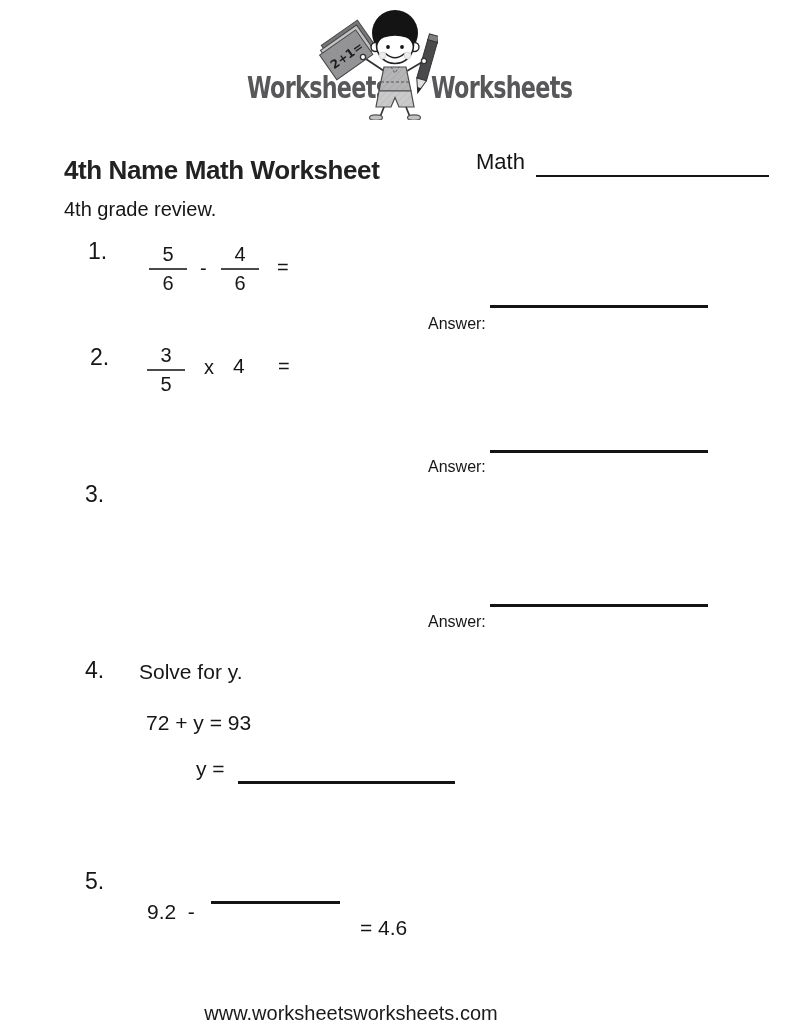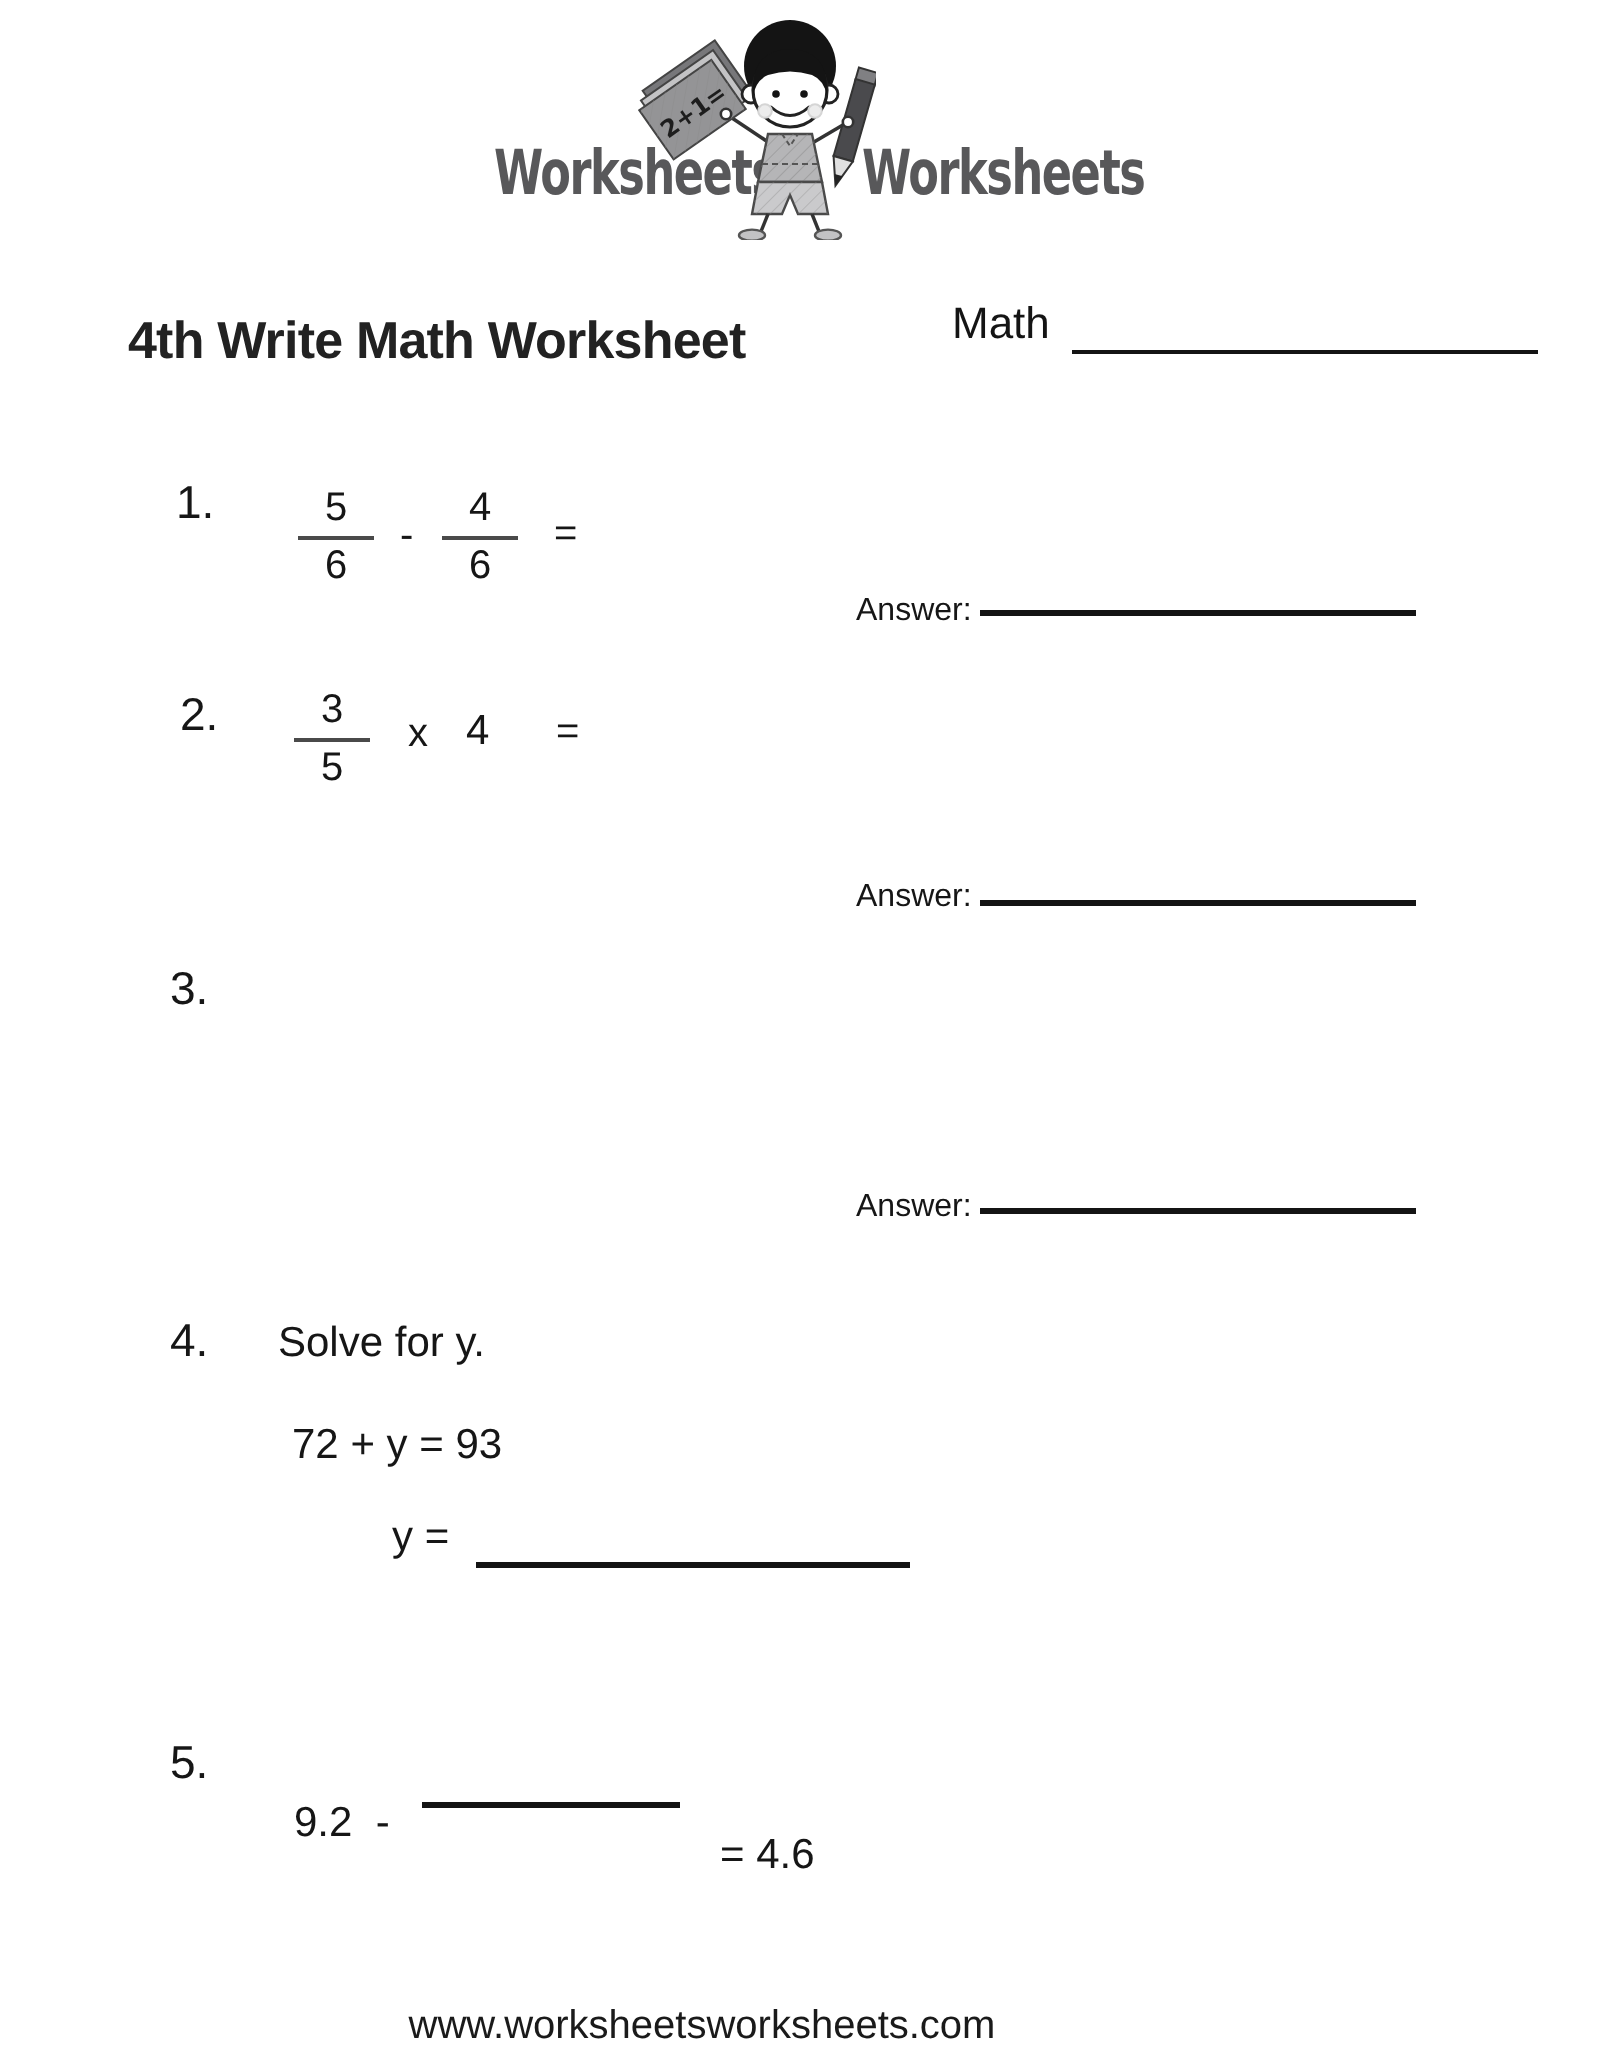--- a/index.html
+++ b/index.html
@@ -14,21 +14,21 @@
     letter-spacing:-1px;transform:scaleX(.72);transform-origin:0 50%;
     font-family:"DejaVu Sans",sans-serif;
   }
   .title{font-size:26px;font-weight:700;letter-spacing:-.4px;color:#222;}
   .name-label{font-size:22px;color:#141414;}
   .subtitle{font-size:20px;}
   .qnum{font-size:23px;}
   .qtext{font-size:21px;}
   .eq{font-size:21px;}
   .op{font-size:20px;}
-  .answer-label{font-size:16px;}
+  .answer-label{font-size:16px;margin-top:18px;}
   .fraction{
     position:absolute;display:flex;flex-direction:column;align-items:center;
     font-size:20px;line-height:23px;
   }
   .fraction .bar{width:100%;height:2px;background:#4a4a4a;margin:2px 0;}
   .footer-url{left:0;width:702px;text-align:center;font-size:20px;color:#1a1a1a;}
   .pre{white-space:pre;margin-top:21px;}
 </style>
 </head>
 <body>
@@ -83,23 +83,24 @@
     <line x1="63" y1="78" x2="91" y2="78" stroke="#555" stroke-width="1" stroke-dasharray="3,2"></line>
     <path d="M61,87 L93,87 L96,103 L81,103 L77,93.5 L73,103 L58,103 Z" fill="#cacacc" stroke="#4a4a4a" stroke-width="1.2"></path>
     <path d="M61,87 L93,87 L96,103 L81,103 L77,93.5 L73,103 L58,103 Z" fill="url(#hatch)" opacity="0.35"></path>
 
     <line x1="66" y1="103" x2="62" y2="113" stroke="#333" stroke-width="1.7"></line>
     <line x1="88" y1="103" x2="92" y2="113" stroke="#333" stroke-width="1.7"></line>
     <ellipse cx="58" cy="113.6" rx="6.5" ry="2.8" fill="#c2c2c4" stroke="#555" stroke-width="1.2"></ellipse>
     <ellipse cx="96" cy="113.6" rx="6.5" ry="2.8" fill="#c2c2c4" stroke="#555" stroke-width="1.2"></ellipse>
   </svg>
 
-  <div class="abs title" style="left:64px;top:155px;">4th Write Math Worksheet</div>
+  <div class="abs title" style="left:64px;top:155px;">4th Name Math Worksheet</div>
   <div class="abs name-label" style="left:476px;top:149px;">Math</div>
   <div class="blank-line" style="left:536px;top:175px;width:233px;height:2px;"></div>
+  <div class="abs subtitle" style="left:64px;top:198px;">4th grade review.</div>
 
   <div class="abs qnum" style="left:88px;top:238px;">1.</div>
   <div class="fraction" style="left:149px;top:243px;width:38px;">
     <span>5</span>
     <span class="bar"></span>
     <span>6</span>
   </div>
   <div class="abs op" style="left:200px;top:257px;">-</div>
   <div class="fraction" style="left:221px;top:243px;width:38px;">
     <span>4</span>

